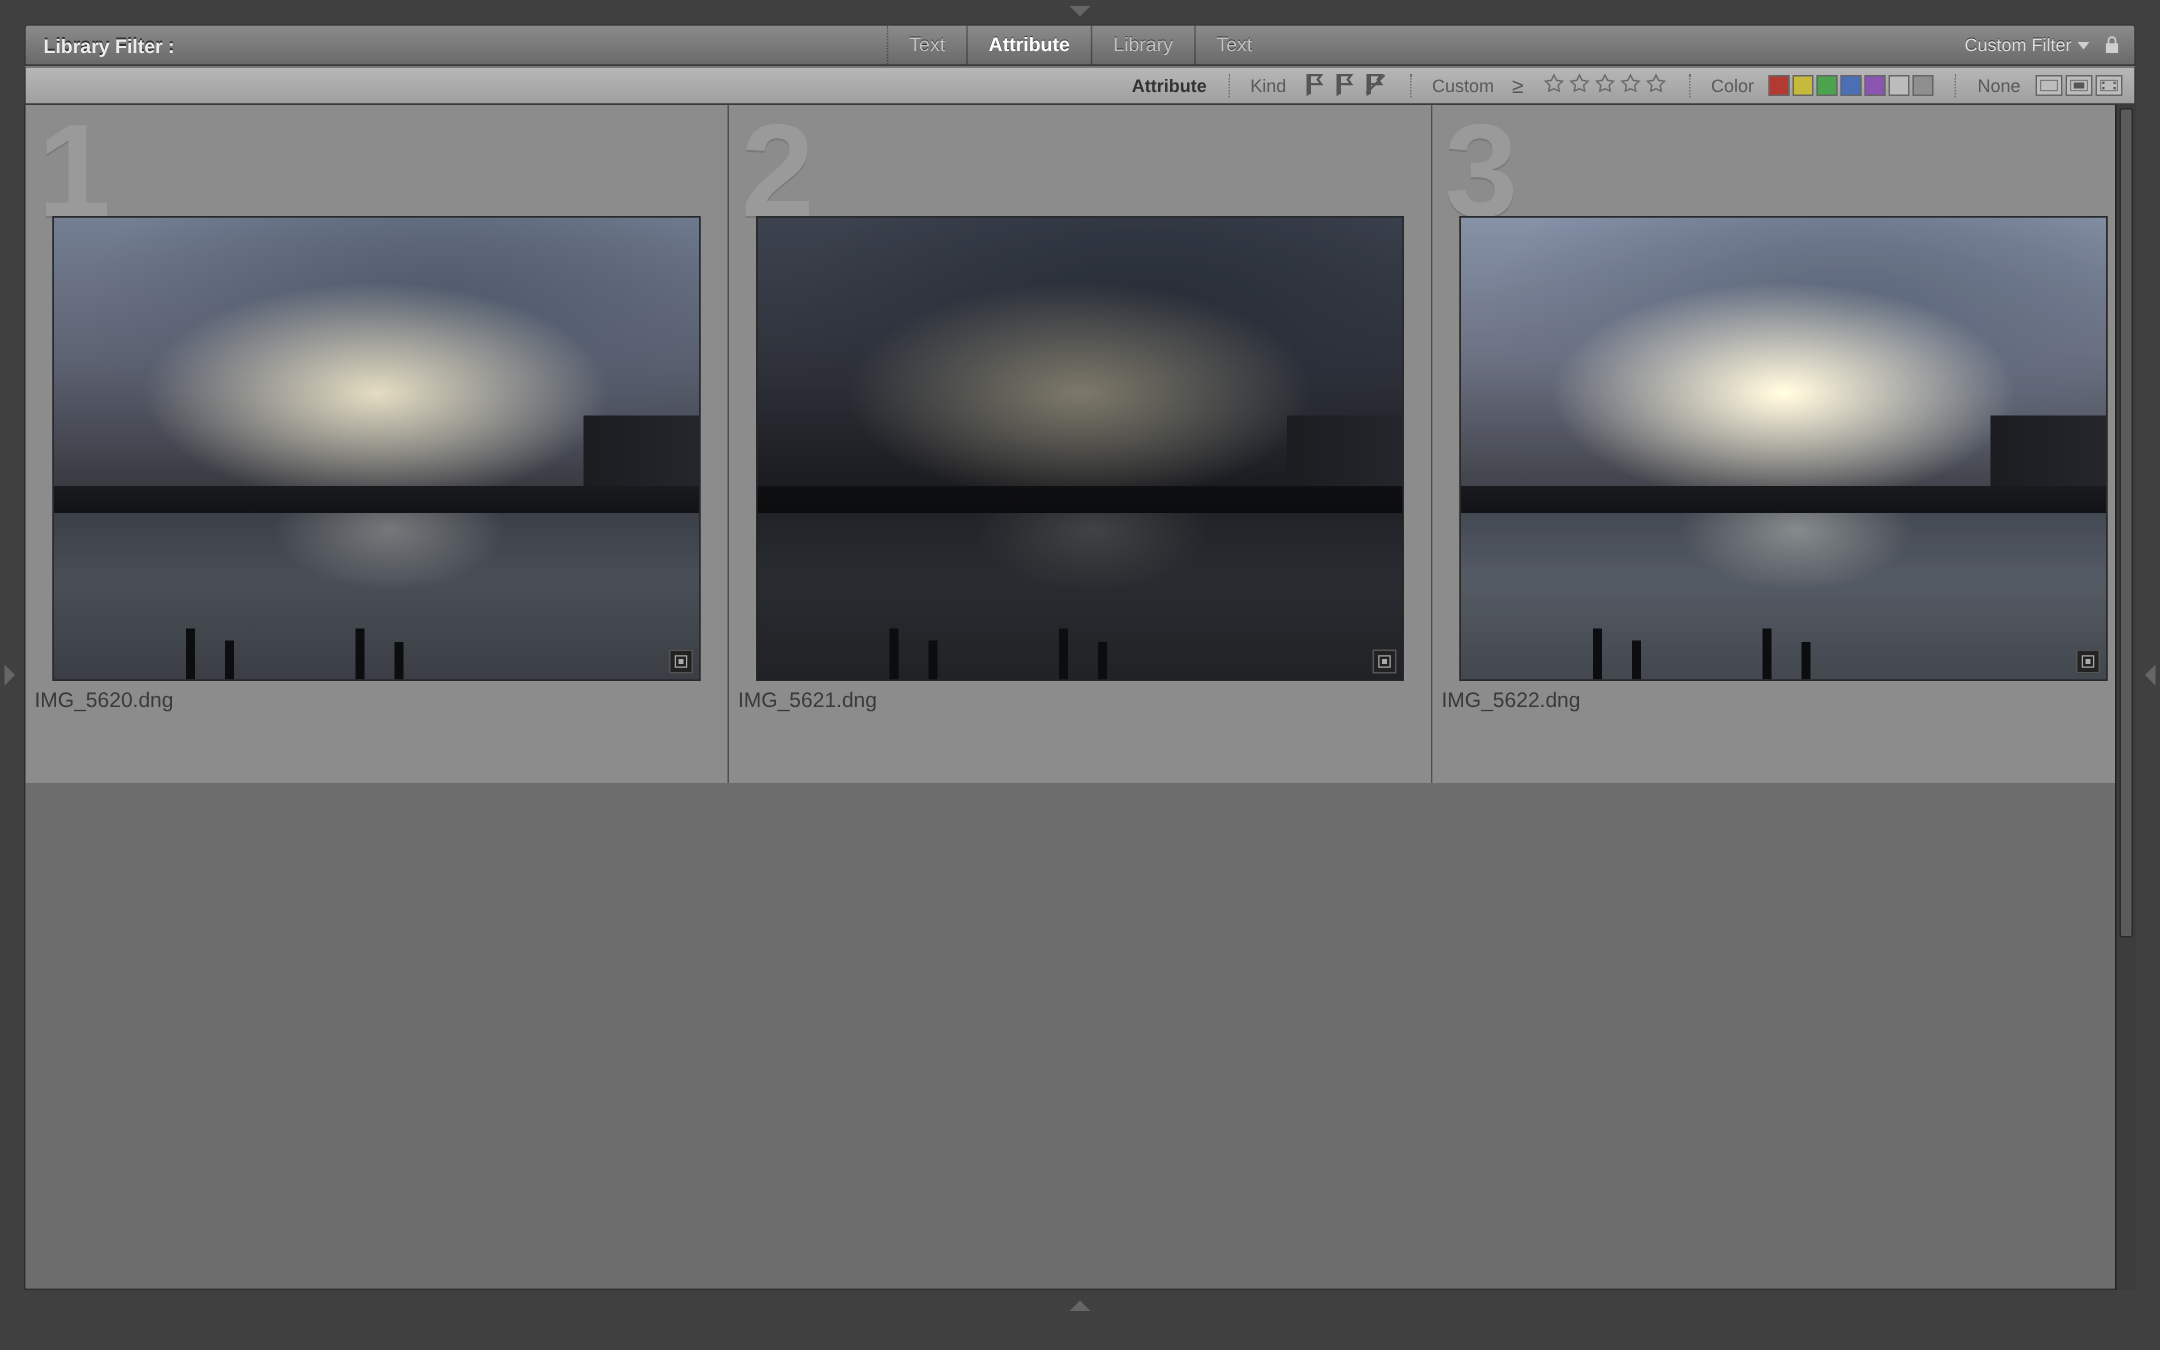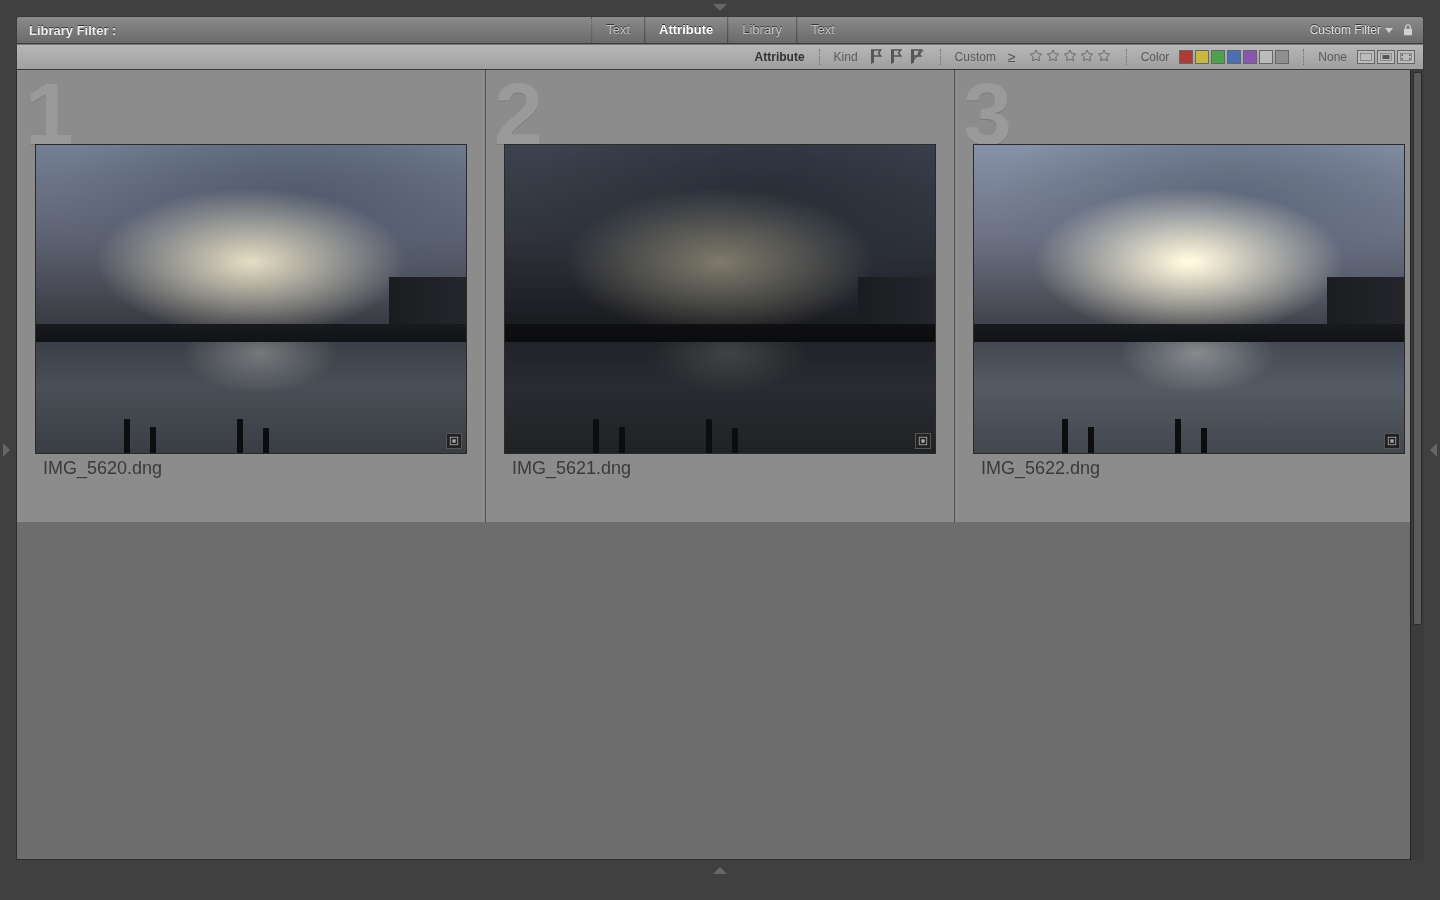--- a/index.html
+++ b/index.html
@@ -96,21 +96,21 @@
   .thumb.dark .water{ filter:brightness(.55);}
   .thumb.dark .land{ filter:brightness(.6);}
   .thumb.bright .sky{ filter:brightness(1.15) saturate(.95);}
   .thumb.bright .water{ filter:brightness(1.15);}
   .thumb .badge {
     position:absolute; right:4px; bottom:4px; width:16px; height:16px;
     background:#222; border:1px solid #555; display:flex; align-items:center; justify-content:center;
   }
   .thumb .badge svg{width:10px;height:10px;}
   .fname {
-    position:absolute; left:26px; top:388px; font-size:18px; color:#3a3a3a;
+    position:absolute; left:6px; top:388px; font-size:14px; color:#3a3a3a;
   }
   .gridfill { position:absolute; left:0; right:0; top:452px; bottom:0; background:#6d6d6d; }
 
   
   .vscroll { position:absolute; right:16px; top:70px; bottom:40px; width:14px; background:#3c3c3c; border-left:1px solid #222;}
   .vscroll .track{position:absolute; inset:0;}
   .vscroll .sthumb{position:absolute; left:2px; right:2px; top:2px; height:70%; background:#5b5b5b; border:1px solid #2b2b2b; border-radius:2px;}
 
   
   .handle-top, .handle-bottom { position:absolute; left:50%; transform:translateX(-50%); width:0;height:0; }

